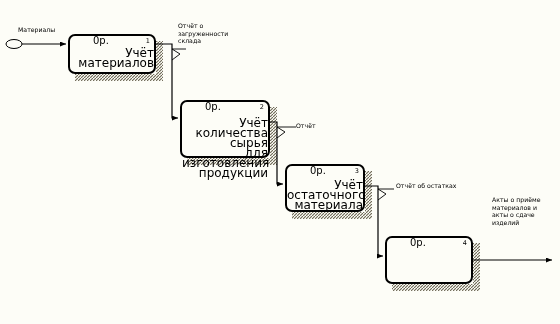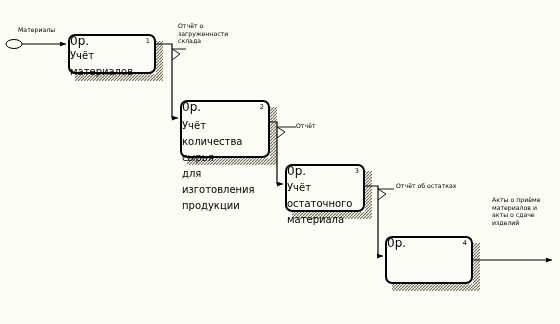--- a/index.html
+++ b/index.html
@@ -25,41 +25,42 @@
   .node {
     position: absolute;
     box-sizing: border-box;
     border: 2px solid #000000;
     border-radius: 7px;
     background: #fdfdf7;
     z-index: 3;
   }
   .node-cost {
     position: absolute;
-    left: 0;
+    left: 15px;
     top: 1px;
-    font-size: 12px;
+    font-size: 10px;
     color: #000;
     line-height: 8px;
+    padding-left: 8px;
   }
   .node-num {
     position: absolute;
     right: 4px;
     top: 1px;
     font-size: 6.5px;
     color: #000;
     line-height: 8px;
   }
   .node-label {
     position: absolute;
     left: 0;
     right: 0;
-    text-align: left;
-    font-size: 10px;
-    line-height: 16px;
+    text-align: right;
+    font-size: 12px;
+    line-height: 10px;
     color: #000;
     white-space: pre-line;
   }
   .edge-label {
     position: absolute;
     font-size: 6.2px;
     line-height: 7.6px;
     color: #000;
     white-space: pre-line;
     z-index: 4;

